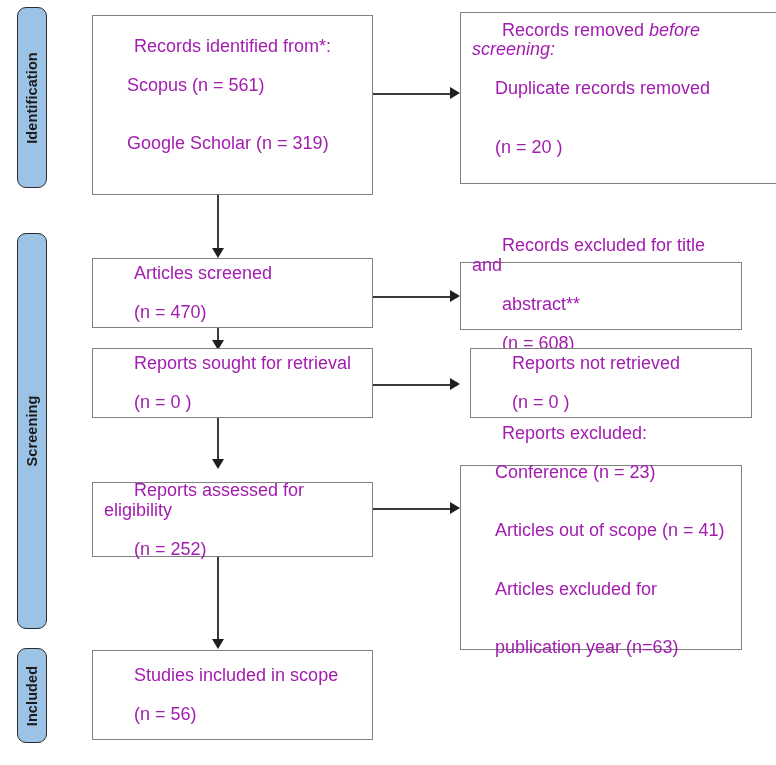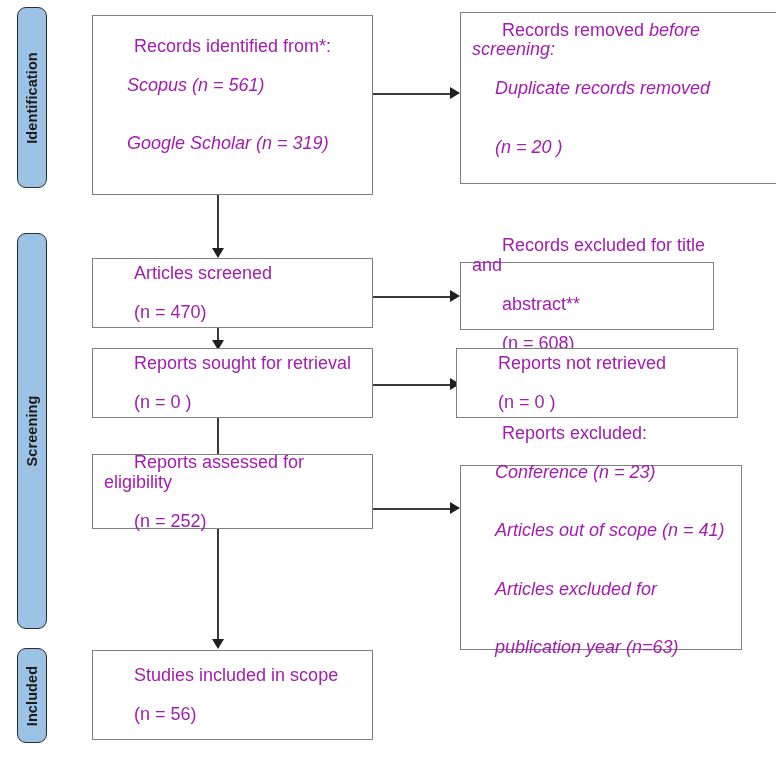--- a/index.html
+++ b/index.html
@@ -54,21 +54,20 @@
     top: 50%;
     transform: translateY(-50%);
     font-size: 18px;
     line-height: 19.5px;
     color: #a21caf;
     white-space: pre-wrap;
   }
   .box .box-text .indent {
     display: block;
     padding-left: 23px;
-    font-style: italic;
   }
   .box .box-text .ital {
     font-style: italic;
   }
 
   
   .v-line {
     position: absolute;
     width: 2px;
     background: #3a3a3a;
@@ -151,21 +150,21 @@
     </div>
   </div>
 
   <div class="box" style="left:92px; top:348px; width:281px; height:70px;">
     <div class="box-text">
       <span>Reports sought for retrieval</span><br>
       <span>(n = 0 )</span>
     </div>
   </div>
 
-  <div class="box" style="left:92px; top:454px; width:281px; height:75px;">
+  <div class="box" style="left:92px; top:482px; width:281px; height:75px;">
     <div class="box-text">
       <span>Reports assessed for eligibility</span><br>
       <span>(n = 252)</span>
     </div>
   </div>
 
   <div class="box" style="left:92px; top:650px; width:281px; height:90px;">
     <div class="box-text">
       <span>Studies included in scope</span><br>
       <span>(n = 56)</span>
@@ -173,29 +172,29 @@
   </div>
 
   <div class="box" style="left:460px; top:12px; width:319px; height:172px;">
     <div class="box-text">
       <span>Records removed </span><span class="ital">before screening</span><span class="ital">:</span>
       <span class="indent">Duplicate records removed</span>
       <span class="indent">(n = 20 )</span>
     </div>
   </div>
 
-  <div class="box" style="left:460px; top:262px; width:254px; height:68px;">
+  <div class="box" style="left:460px; top:262px; width:282px; height:68px;">
     <div class="box-text" style="top:48%;">
       <span>Records excluded for title and</span><br>
       <span>abstract**</span><br>
       <span>(n = 608)</span>
     </div>
   </div>
 
-  <div class="box" style="left:456px; top:348px; width:282px; height:70px;">
+  <div class="box" style="left:470px; top:348px; width:282px; height:70px;">
     <div class="box-text">
       <span>Reports not retrieved</span><br>
       <span>(n = 0 )</span>
     </div>
   </div>
 
   <div class="box" style="left:460px; top:465px; width:282px; height:185px;">
     <div class="box-text" style="top:46%;">
       <span>Reports excluded:</span>
       <span class="indent">Conference (n = 23)</span>

